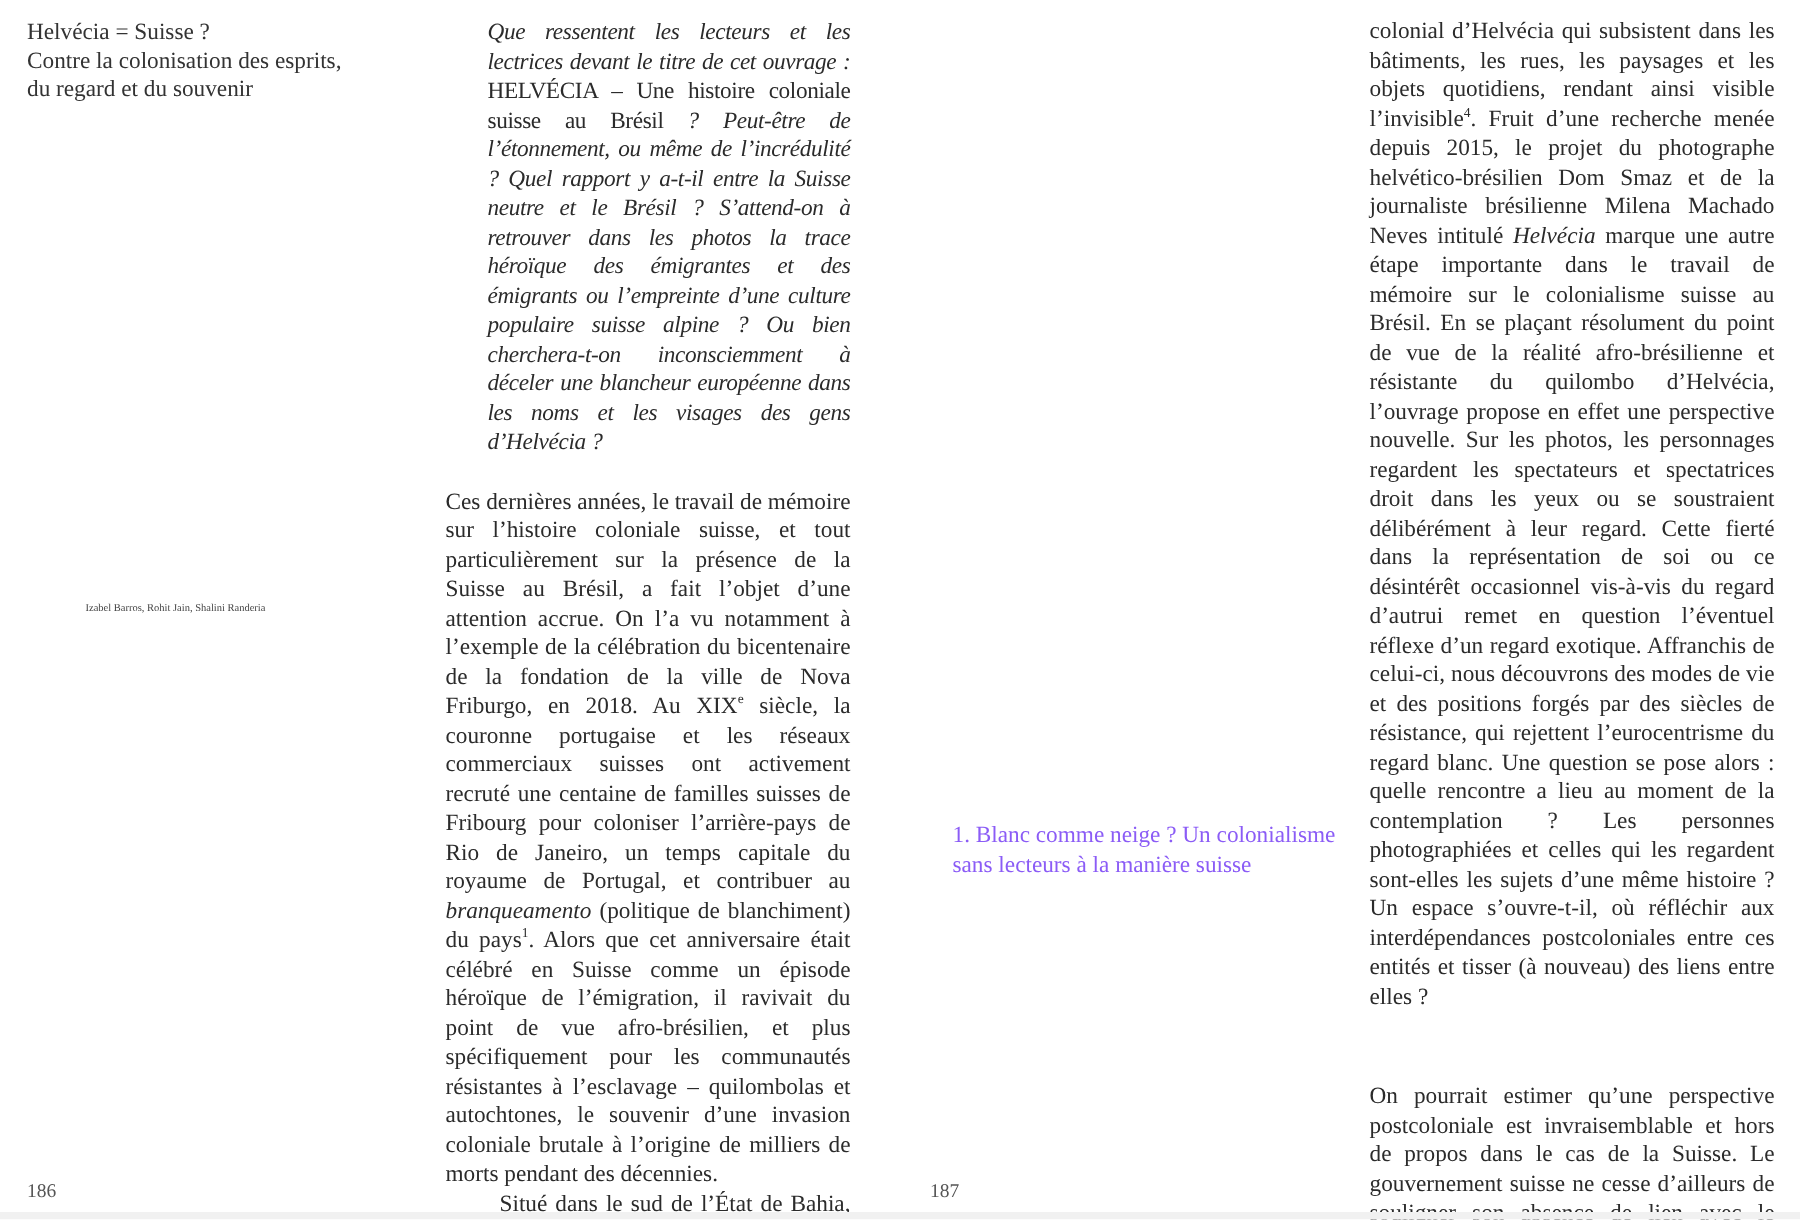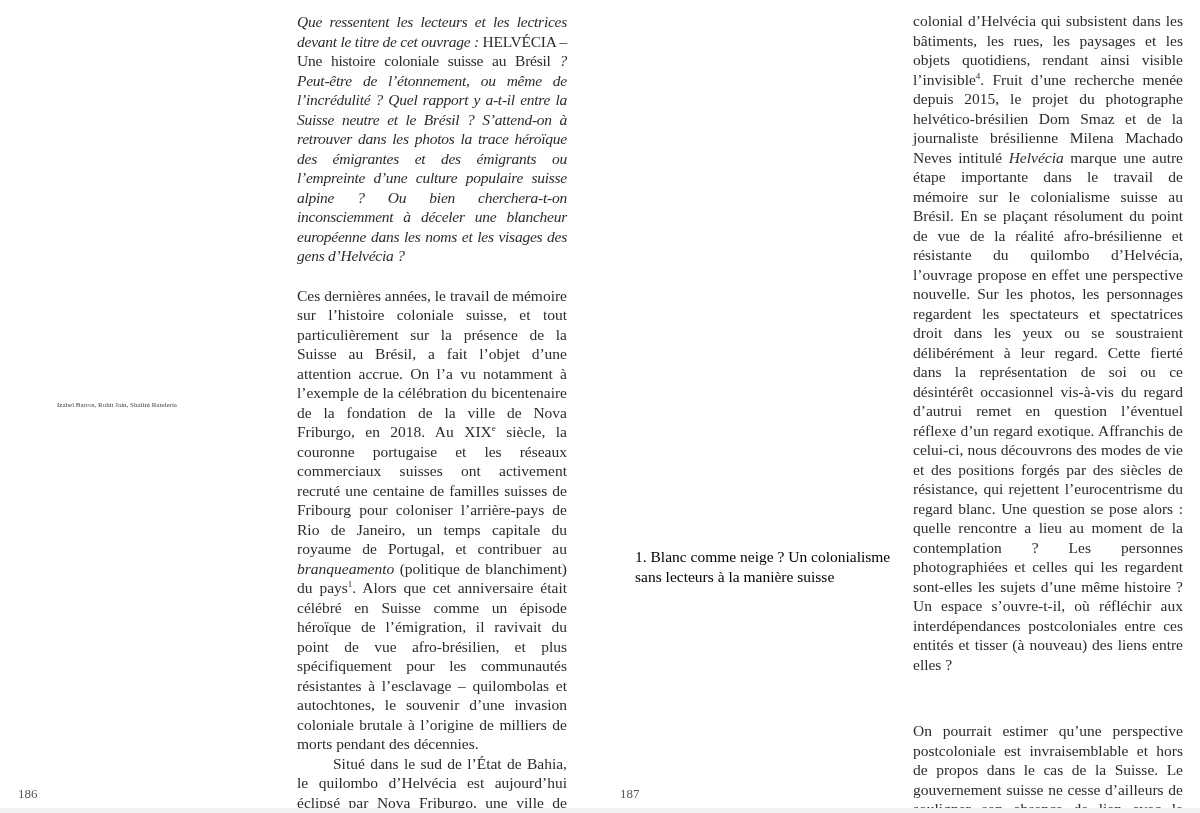--- a/index.html
+++ b/index.html
@@ -31,40 +31,45 @@
   .page-right .page-num { left: 20px; }
 
   .col {
     position: absolute;
     font-size: 15.5px; line-height: 19.5px;
     text-align: justify;
     hyphens: manual;
   }
   .col-left { left: 297px; top: 12px; width: 270px; }
   .col-right { left: 313px; top: 11px; width: 270px; }
-  .intro { font-style: italic; letter-spacing: -0.25px; }
+  .intro { font-style: italic; letter-spacing: -0.25px; margin-left: 28px; }
   .intro .roman { font-style: normal; }
   p { margin: 0; }
   .gap { height: 20px; }
   .indent { text-indent: 36px; }
   .gap-right { margin-top: 47px; }
   sup { font-size: 9px; line-height: 0; vertical-align: super; }
   em { }
 
   .section-title {
     position: absolute; left: 35px; top: 547px; width: 260px;
-    font-size: 15.5px; line-height: 19.5px; color: #000000;
+    font-size: 15.5px; line-height: 19.5px; color: #8b5cf6;
   }
 </style>
 </head>
 <body>
 
 <div class="spread">
 
   <div class="page page-left">
+    <div class="chapter-title">
+      <div>Helvécia = Suisse ?</div>
+      <div>Contre la colonisation des esprits,</div>
+      <div>du regard et du souvenir</div>
+    </div>
 
     <div class="authors">Izabel Barros, Rohit Jain, Shalini Randeria</div>
 
     <div class="col col-left">
       <p class="intro"><span>Que ressentent les lecteurs et les lectrices devant le titre de cet ouvrage : </span><span class="roman">HELVÉCIA – Une histoire coloniale suisse au Brésil</span><span> ? Peut-être de l’étonnement, ou même de l’incrédulité ? Quel rapport y a-t-il entre la Suisse neutre et le Brésil ? S’attend-on à retrouver dans les photos la trace héroïque des émigrantes et des émigrants ou l’empreinte d’une culture populaire suisse alpine ? Ou bien cherchera-t-on inconsciemment à déceler une blancheur européenne dans les noms et les visages des gens d’Helvécia ?</span></p>
       <div class="gap"></div>
       <p><span>Ces dernières années, le travail de mémoire sur l’histoire coloniale suisse, et tout particulièrement sur la présence de la Suisse au Brésil, a fait l’objet d’une attention accrue. On l’a vu notamment à l’exemple de la célébration du bicentenaire de la fondation de la ville de Nova Friburgo, en 2018. Au XIX</span><sup>e</sup><span> siècle, la couronne portugaise et les réseaux commerciaux suisses ont activement recruté une centaine de familles suisses de Fribourg pour coloniser l’arrière-pays de Rio de Janeiro, un temps capitale du royaume de Portugal, et contribuer au </span><em>branqueamento</em><span> (politique de blanchiment) du pays</span><sup>1</sup><span>. Alors que cet anniversaire était célébré en Suisse comme un épisode héroïque de l’émigration, il ravivait du point de vue afro-brésilien, et plus spécifiquement pour les communautés résistantes à l’esclavage – quilombolas et autochtones, le souvenir d’une invasion coloniale brutale à l’origine de milliers de morts pendant des décennies.</span></p>
       <p class="indent"><span>Situé dans le sud de l’État de Bahia, le quilombo d’Helvécia est aujourd’hui éclipsé par Nova Friburgo, une ville de l’État de Rio de Janeiro plus importante sur le plan politique et économique. Mais il n’est pas non plus tout à fait inconnu en Suisse. Il y a des décennies, Helvécia attirait l’attention de certains chercheurs, chercheuses et artistes suisses. Des linguistes ont étudié les vestiges d’une éventuelle langue créole</span></p>
     </div>
 

